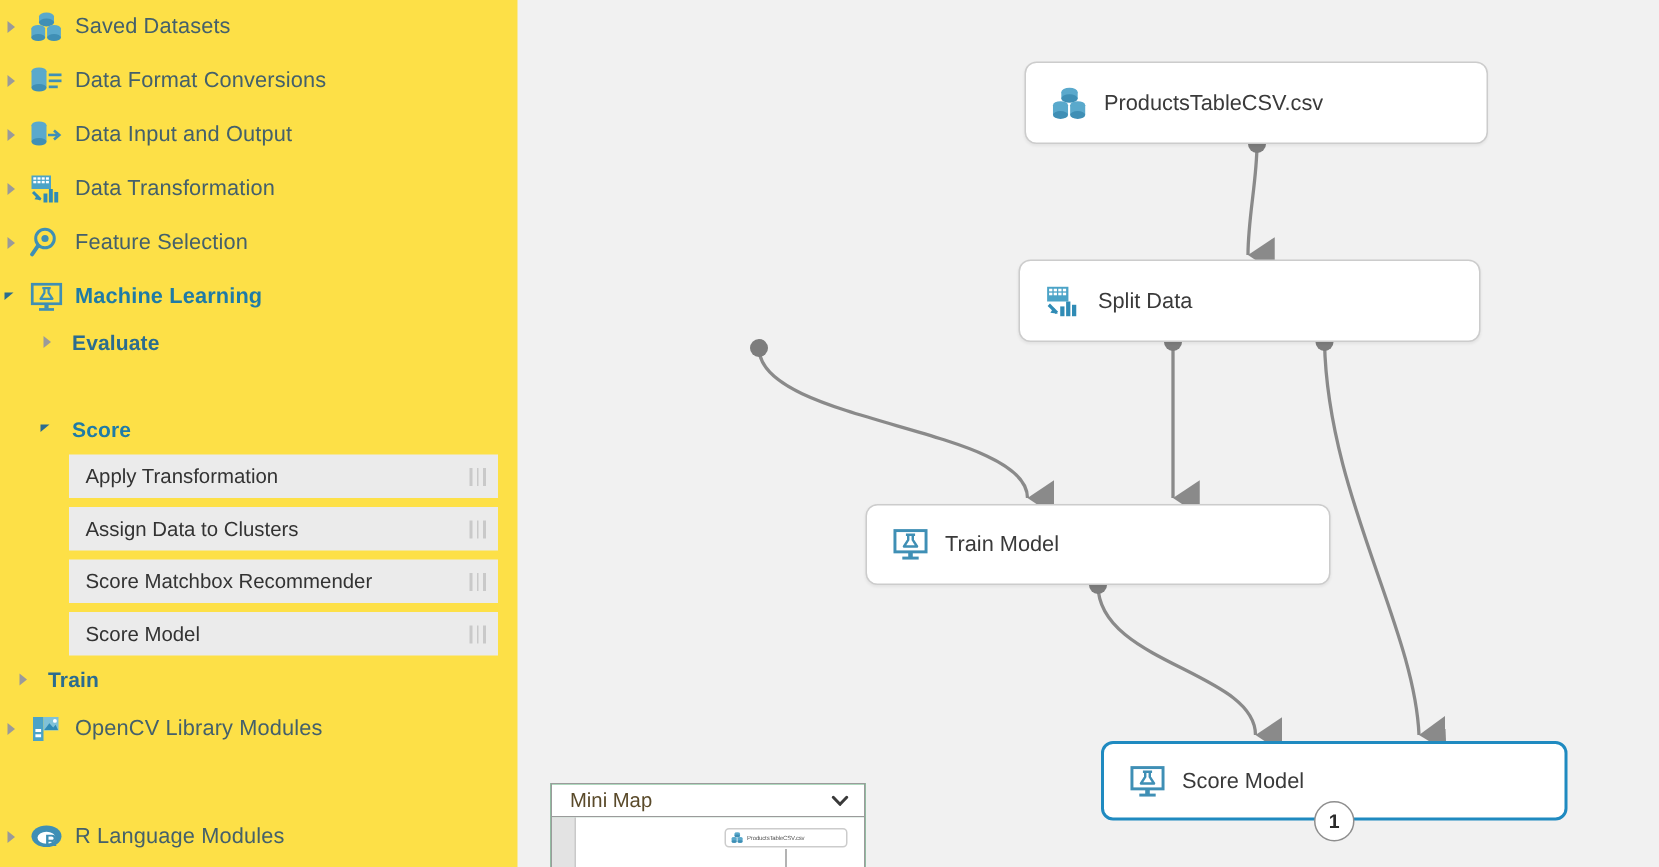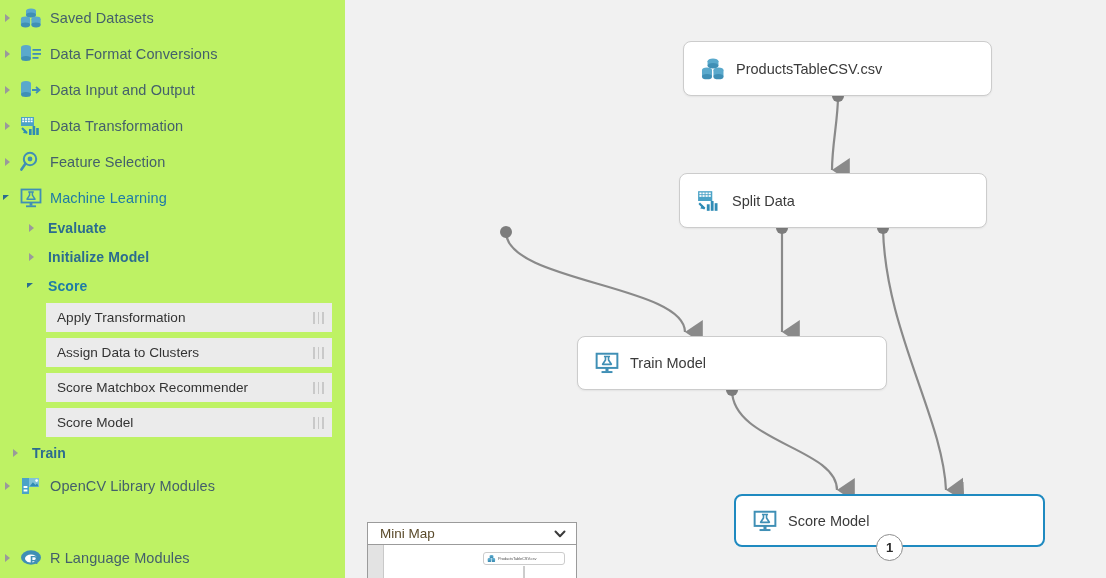--- a/index.html
+++ b/index.html
@@ -8,21 +8,21 @@
     overflow: hidden;
     background: #ffffff;
     font-family: "Liberation Sans", sans-serif;
   }
   #app { position: relative; width: 1106px; height: 578px; }
 
   
   #sidebar {
     position: absolute; left: 0; top: 0;
     width: 397px; height: 578px;
-    background: #bef264;
+    background: #fde047;
     overflow: hidden;
   }
   .tree-row {
     position: absolute; left: 0; width: 345px;
     display: flex; align-items: center;
   }
   
   .expander {
     width: 16px; height: 16px; flex: 0 0 16px;
     position: relative;
@@ -48,21 +48,21 @@
     margin-left: 2px; margin-right: 6px;
     display: flex; align-items: center; justify-content: center;
   }
   .cat-label {
     font-size: 14.5px;
     color: #3b5e6b;
     letter-spacing: .1px;
     white-space: nowrap;
   }
   .cat-label.top { color: #44606b; }
-  .cat-label.sel { color: #1f7ba6; font-weight: normal; }
+  .cat-label.sel { color: #1f7ba6; font-weight: bold; }
   .cat-label.sub { color: #2b6c8f; font-weight: bold; font-size: 14px; }
   .cat-label.sub.open { color: #1f7ba6; font-weight: bold; }
 
   .module-item {
     position: absolute;
     left: 46px; width: 286px; height: 29px;
     background: #ebebeb;
     display: flex; align-items: center;
   }
   .module-item .mtext {
@@ -277,25 +277,20 @@
           <rect x="7" y="18.4" width="10" height="1.8" fill="#3f8fb5"></rect>
         </svg>
       </span>
       <span class="cat-label sel">Machine Learning</span>
     </div>
 
     <div class="tree-row" style="top:220px;padding-left:24px">
       <span class="expander collapsed"></span>
       <span style="width:8px"></span>
       <span class="cat-label sub">Evaluate</span>
-    </div>
-    <div class="tree-row" style="top:249px;padding-left:24px">
-      <span class="expander collapsed"></span>
-      <span style="width:8px"></span>
-      <span class="cat-label sub">Initialize Model</span>
     </div>
     <div class="tree-row" style="top:278px;padding-left:24px">
       <span class="expander expanded dark"></span>
       <span style="width:8px"></span>
       <span class="cat-label sub open">Score</span>
     </div>
 
     <div class="module-item" style="top:303px">
       <span class="mtext">Apply Transformation</span>
       <span class="drag-handle">

